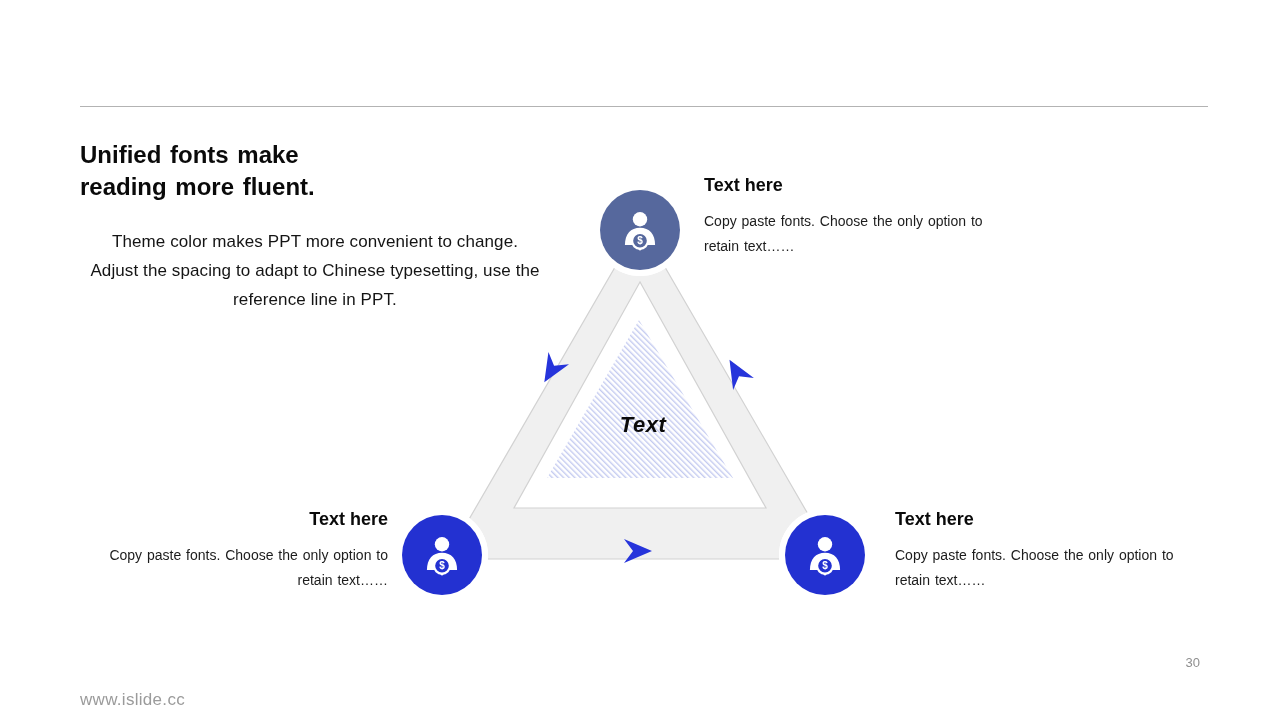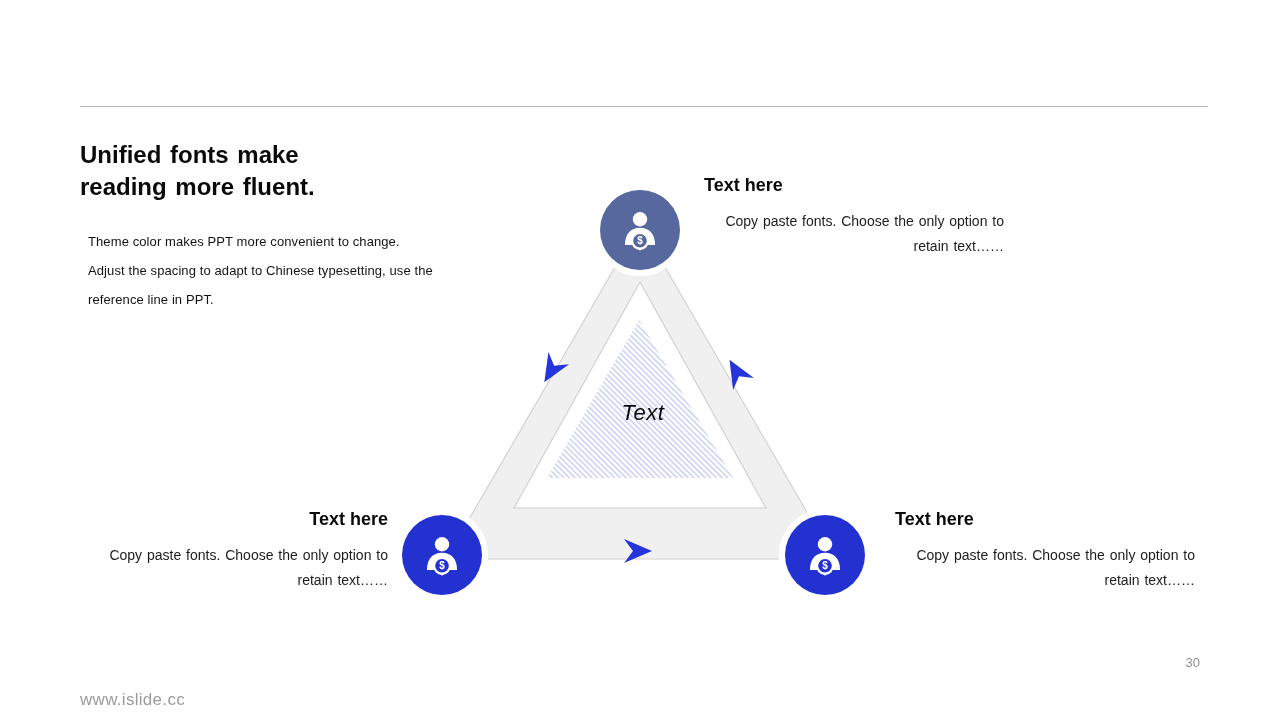--- a/index.html
+++ b/index.html
@@ -16,39 +16,39 @@
   }
   .title-divider{
     left:80px;top:106px;width:1128px;height:1px;background:#b3b3b3;
   }
   
   .intro-heading{
     left:80px;top:139px;font-size:24px;font-weight:bold;line-height:32px;
     white-space:pre-line;word-spacing:2px;color:#0a0a0a;
   }
   .intro-body{
-    left:88px;top:227px;width:470px;font-size:13px;line-height:29px;color:#141414;
-    white-space:pre-line;letter-spacing:0.1px;
+    left:80px;top:227px;width:470px;font-size:17px;line-height:29px;color:#141414;
+    white-space:pre-line;letter-spacing:0.1px;text-align:center;
   }
   
   .diagram-svg{left:0;top:0;width:1280px;height:720px;pointer-events:none;}
   .node-circle{
     width:80px;height:80px;border-radius:50%;
     background:var(--node-color);box-shadow:0 0 0 6px #ffffff;
     display:flex;align-items:center;justify-content:center;
   }
   .node-circle svg{display:block;}
   .center-label{
-    left:643px;top:400px;transform:translateX(-50%);
-    font-size:22px;font-weight:normal;font-style:italic;color:#0a0a0a;letter-spacing:0.5px;
+    left:643px;top:412px;transform:translateX(-50%);
+    font-size:22px;font-weight:bold;font-style:italic;color:#0a0a0a;letter-spacing:0.5px;
   }
   
   .node-text{width:300px;}
   .node-heading{font-size:18px;font-weight:bold;color:#0a0a0a;margin:0 0 13px 0;}
-  .node-body{font-size:14px;line-height:25px;color:#1c1c1c;word-spacing:1px;margin:0;text-align:right;}
+  .node-body{font-size:14px;line-height:25px;color:#1c1c1c;word-spacing:1px;margin:0;}
   .nt-top{left:704px;top:175px;text-align:left;}
   .nt-bl{left:88px;top:509px;text-align:right;}
   .nt-br{left:895px;top:509px;text-align:left;}
   
   .footer-url{left:80px;top:690px;font-size:17px;color:#9b9b9b;letter-spacing:0.3px;}
   .page-number{right:80px;top:655px;font-size:13px;color:#8f8f8f;text-align:right;}
 </style>
 </head>
 <body>
 

